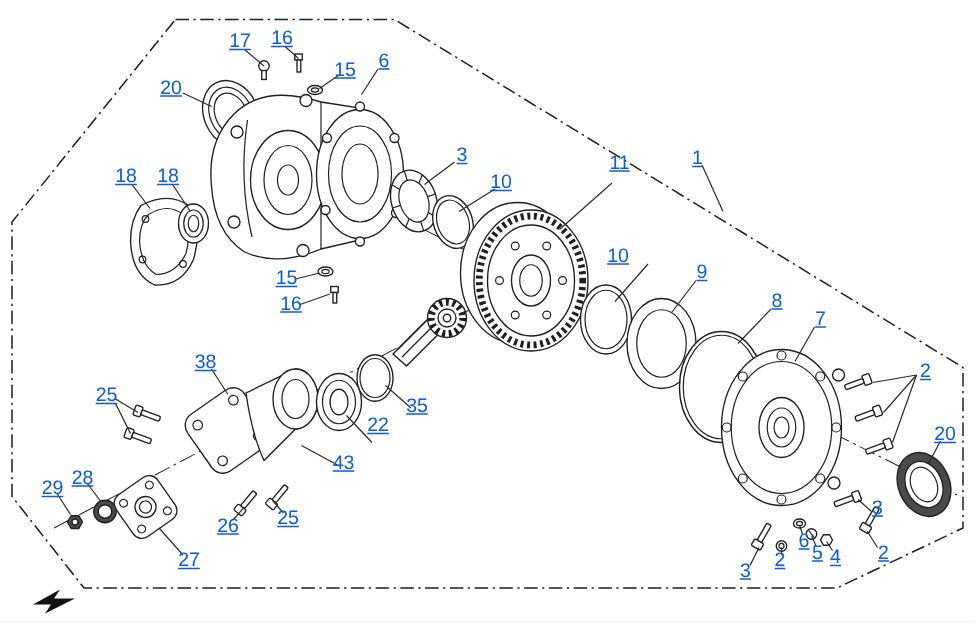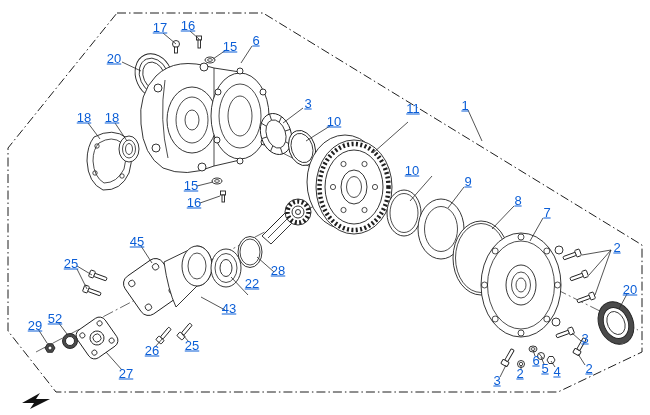--- a/index.html
+++ b/index.html
@@ -318,27 +318,27 @@
       <span class="callout" style="left: 465px; top: 105px;">1</span>
       <span class="callout" style="left: 84px; top: 117px;">18</span>
       <span class="callout" style="left: 112px; top: 117px;">18</span>
       <span class="callout" style="left: 191px; top: 185px;">15</span>
       <span class="callout" style="left: 194px; top: 202px;">16</span>
       <span class="callout" style="left: 412px; top: 170px;">10</span>
       <span class="callout" style="left: 468px; top: 181px;">9</span>
       <span class="callout" style="left: 518px; top: 200px;">8</span>
       <span class="callout" style="left: 547px; top: 212px;">7</span>
       <span class="callout" style="left: 617px; top: 247px;">2</span>
-      <span class="callout" style="left: 137px; top: 241px;">45</span>
+      <span class="callout" style="left: 137px; top: 241px;">38</span>
       <span class="callout" style="left: 71px; top: 263px;">25</span>
-      <span class="callout" style="left: 278px; top: 270px;">28</span>
+      <span class="callout" style="left: 278px; top: 270px;">35</span>
       <span class="callout" style="left: 252px; top: 283px;">22</span>
       <span class="callout" style="left: 229px; top: 308px;">43</span>
       <span class="callout" style="left: 630px; top: 289px;">20</span>
-      <span class="callout" style="left: 55px; top: 318px;">52</span>
+      <span class="callout" style="left: 55px; top: 318px;">28</span>
       <span class="callout" style="left: 35px; top: 325px; text-decoration: underline;">29</span>
       <span class="callout" style="left: 585px; top: 338px;">3</span>
       <span class="callout" style="left: 152px; top: 350px; text-decoration: underline;">26</span>
       <span class="callout" style="left: 192px; top: 345px;">25</span>
       <span class="callout" style="left: 126px; top: 373px;">27</span>
       <span class="callout" style="left: 536px; top: 360px;">6</span>
       <span class="callout" style="left: 545px; top: 368px;">5</span>
       <span class="callout" style="left: 557px; top: 371px;">4</span>
       <span class="callout" style="left: 589px; top: 368px;">2</span>
       <span class="callout" style="left: 497px; top: 380px;">3</span>

